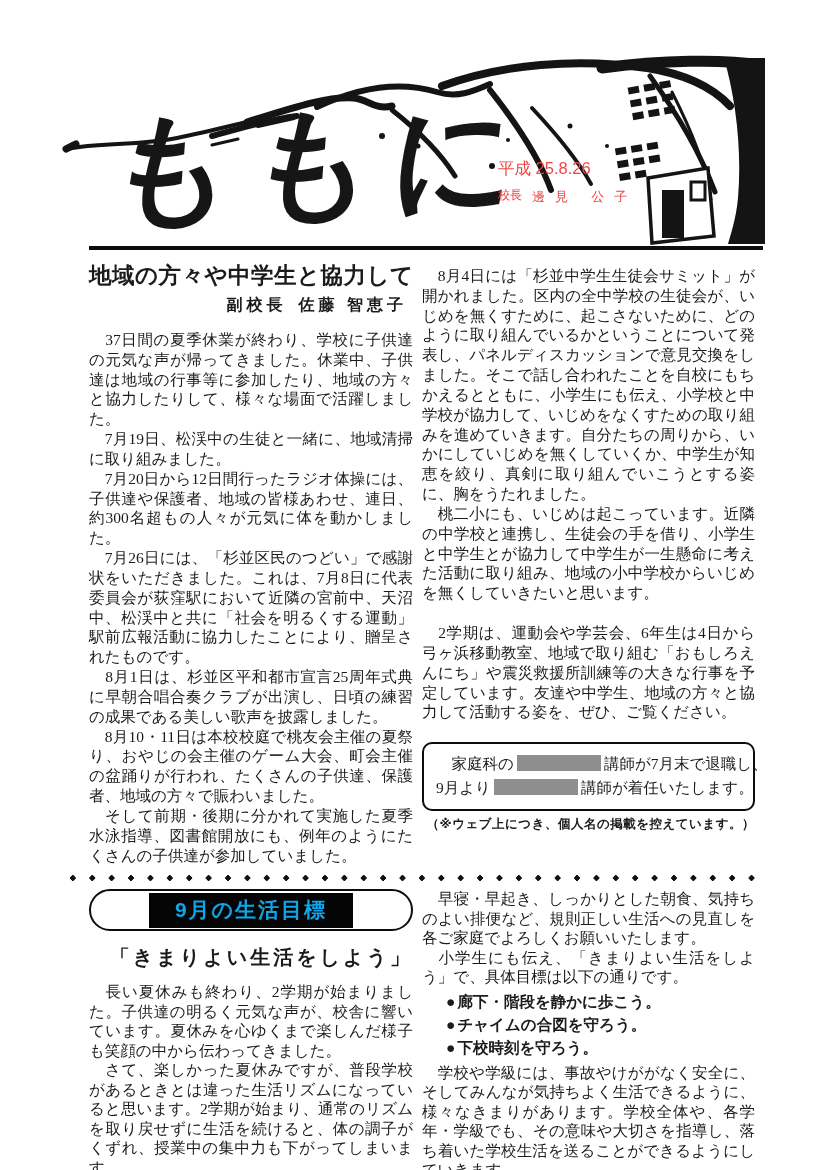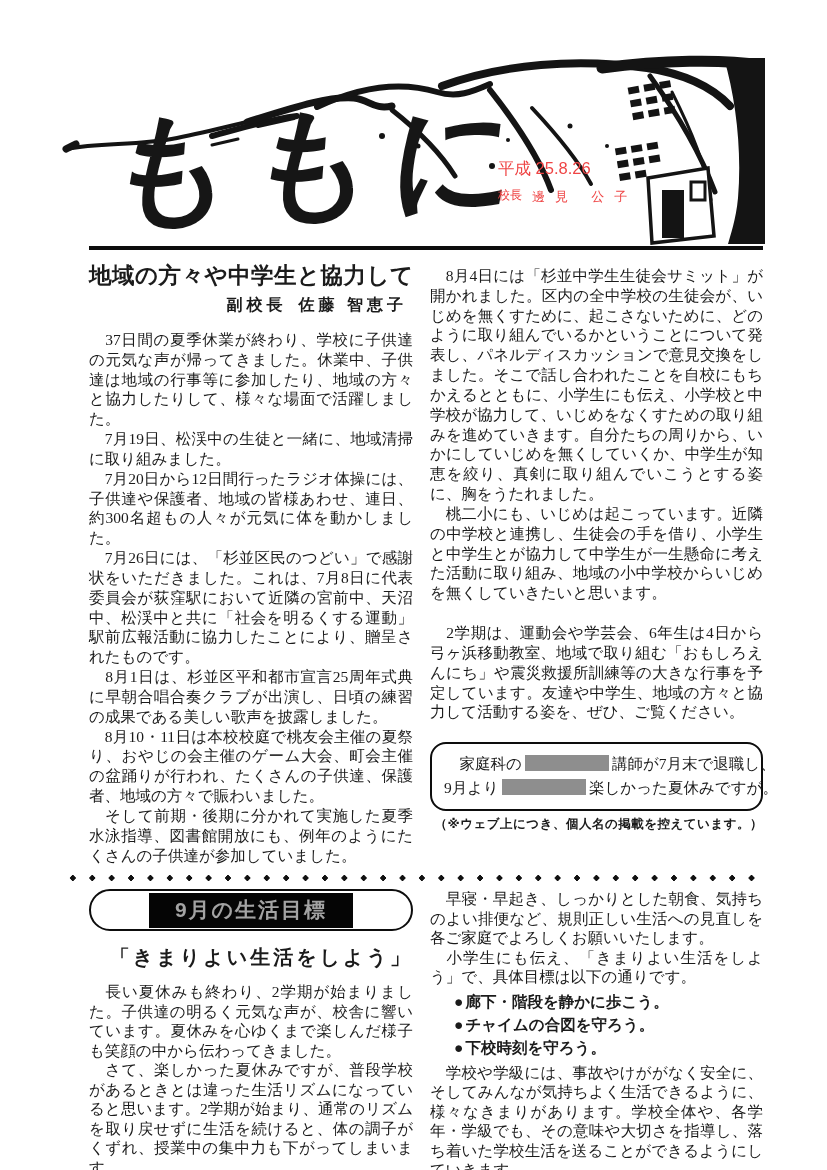--- a/index.html
+++ b/index.html
@@ -33,21 +33,21 @@
   .school-info .school{ font-size:17px; margin-top:7px; letter-spacing:1px; }
   .school-info .principal{ margin-top:7px; text-align:right; padding-right:14px; white-space:nowrap; }
   .school-info .p-label{ font-size:12px; margin-right:10px; vertical-align:2px; }
   .school-info .p-name{
     font-family:"Liberation Serif","DejaVu Serif",serif;
     font-weight:normal; font-size:13px; letter-spacing:10px;
   }
   .rule{ margin:0 64px 0 89px; border-top:4.5px solid #0d0d0d; }
 
   
-  .twocol{ display:flex; gap:17px; margin:8px 64px 0 89px; }
+  .twocol{ display:flex; gap:9px; margin:8px 64px 0 89px; }
   .col-l{ width:324px; flex:none; }
   .col-r{ width:333px; flex:none; }
   p.body{
     font-size:15.5px; line-height:1.28;
     text-align:justify; text-justify:inter-ideograph;
   }
   
   .headline{
     font-size:22.5px; font-weight:bold; letter-spacing:0.5px;
     white-space:nowrap; margin:2px 0 3px;
@@ -57,21 +57,21 @@
     font-family:"Liberation Sans","DejaVu Sans",sans-serif;
     font-weight:bold; font-size:16px; letter-spacing:4px;
     text-align:right; padding-right:6px; margin:4px 0 14px;
     white-space:nowrap;
   }
   .byline .b-name{ margin-left:12px; }
   .col-r p.first{ margin-top:8px; }
   .gap-top{ margin-top:20px; }
 
   .notice-box{
-    border:2.5px solid #0d0d0d; border-radius:16px;
+    border:2.5px solid #0d0d0d; border-radius:10px;
     padding:8px 6px 9px 12px; margin-top:20px;
     font-size:15.5px; line-height:1.55; white-space:nowrap;
   }
   .redact{
     display:inline-block; width:84px; height:16px;
     background:#8e8e8e; vertical-align:-2px; margin:0 3px;
   }
   .footnote{
     font-family:"Liberation Sans","DejaVu Sans",sans-serif;
     font-weight:bold; font-size:12.5px; text-align:right;
@@ -83,21 +83,21 @@
     background-size:19.4px 10px; background-repeat:repeat-x;
   }
 
   
   .goal{ margin-top:6px; }
   .stadium{
     border:2.5px solid #0d0d0d; border-radius:22px;
     height:42px; display:flex; align-items:center; justify-content:center;
   }
   .blackbar{
-    background:#050505; color:#a3a3a3;
+    background:#050505; color:#0ea5e9;
     font-family:"Liberation Sans","DejaVu Sans",sans-serif;
     font-weight:bold; font-size:21px; letter-spacing:2px;
     padding:3px 26px 5px; line-height:1.3;
   }
   .goal-sub{
     font-family:"Liberation Sans","DejaVu Sans",sans-serif;
     font-weight:bold; font-size:20px; letter-spacing:3px;
     text-align:right; margin:13px 0 11px; white-space:nowrap;
   }
   .goal p.body{ line-height:1.26; }
@@ -202,21 +202,21 @@
     </div>
     <div class="col-r">
       <p class="body first">　8月4日には「杉並中学生生徒会サミット」が開かれました。区内の全中学校の生徒会が、いじめを無くすために、起こさないために、どのように取り組んでいるかということについて発表し、パネルディスカッションで意見交換をしました。そこで話し合われたことを自校にもちかえるとともに、小学生にも伝え、小学校と中学校が協力して、いじめをなくすための取り組みを進めていきます。自分たちの周りから、いかにしていじめを無くしていくか、中学生が知恵を絞り、真剣に取り組んでいこうとする姿に、胸をうたれました。</p>
       <p class="body">　桃二小にも、いじめは起こっています。近隣の中学校と連携し、生徒会の手を借り、小学生と中学生とが協力して中学生が一生懸命に考えた活動に取り組み、地域の小中学校からいじめを無くしていきたいと思います。</p>
       <p class="body gap-top">　2学期は、運動会や学芸会、6年生は4日から弓ヶ浜移動教室、地域で取り組む「おもしろえんにち」や震災救援所訓練等の大きな行事を予定しています。友達や中学生、地域の方々と協力して活動する姿を、ぜひ、ご覧ください。</p>
       <div class="notice-box">
         <div class="n-line">
           <span>　家庭科の</span><span class="redact"></span><span>講師が7月末で退職し、</span>
         </div>
         <div class="n-line">
-          <span>9月より</span><span class="redact"></span><span>楽しかった夏休みですが。</span>
+          <span>9月より</span><span class="redact"></span><span>講師が着任いたします。</span>
         </div>
       </div>
       <div class="footnote">（※ウェブ上につき、個人名の掲載を控えています。）</div>
     </div>
   </section>
 
   <div class="dots"></div>
 
   <section class="twocol goal">
     <div class="col-l">

